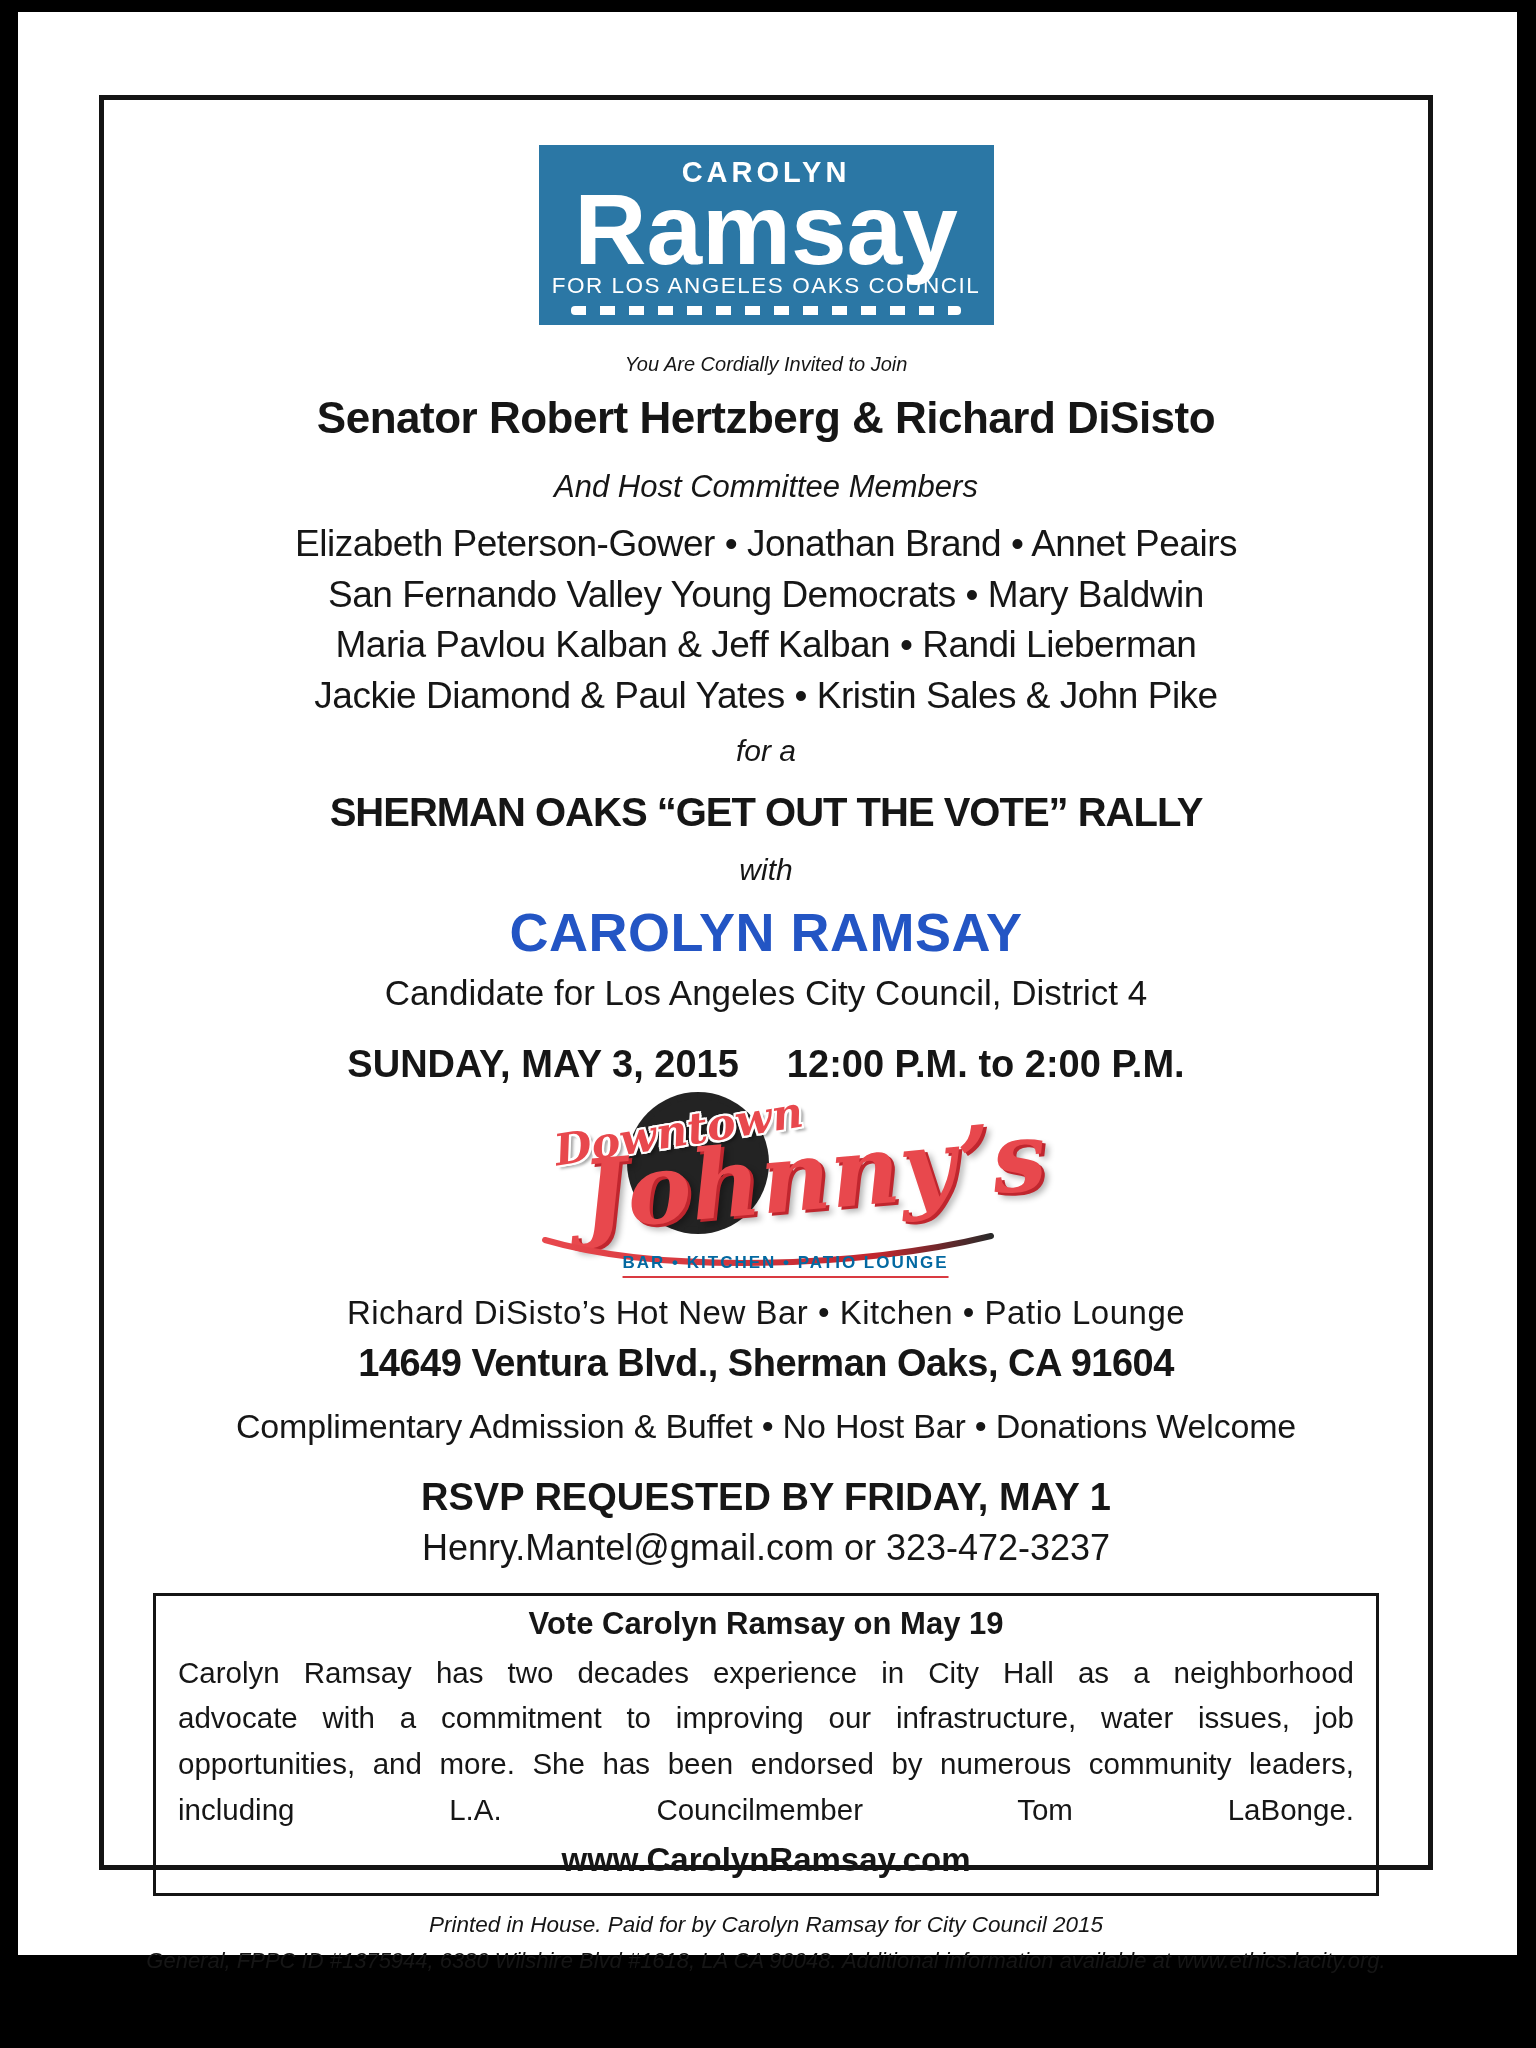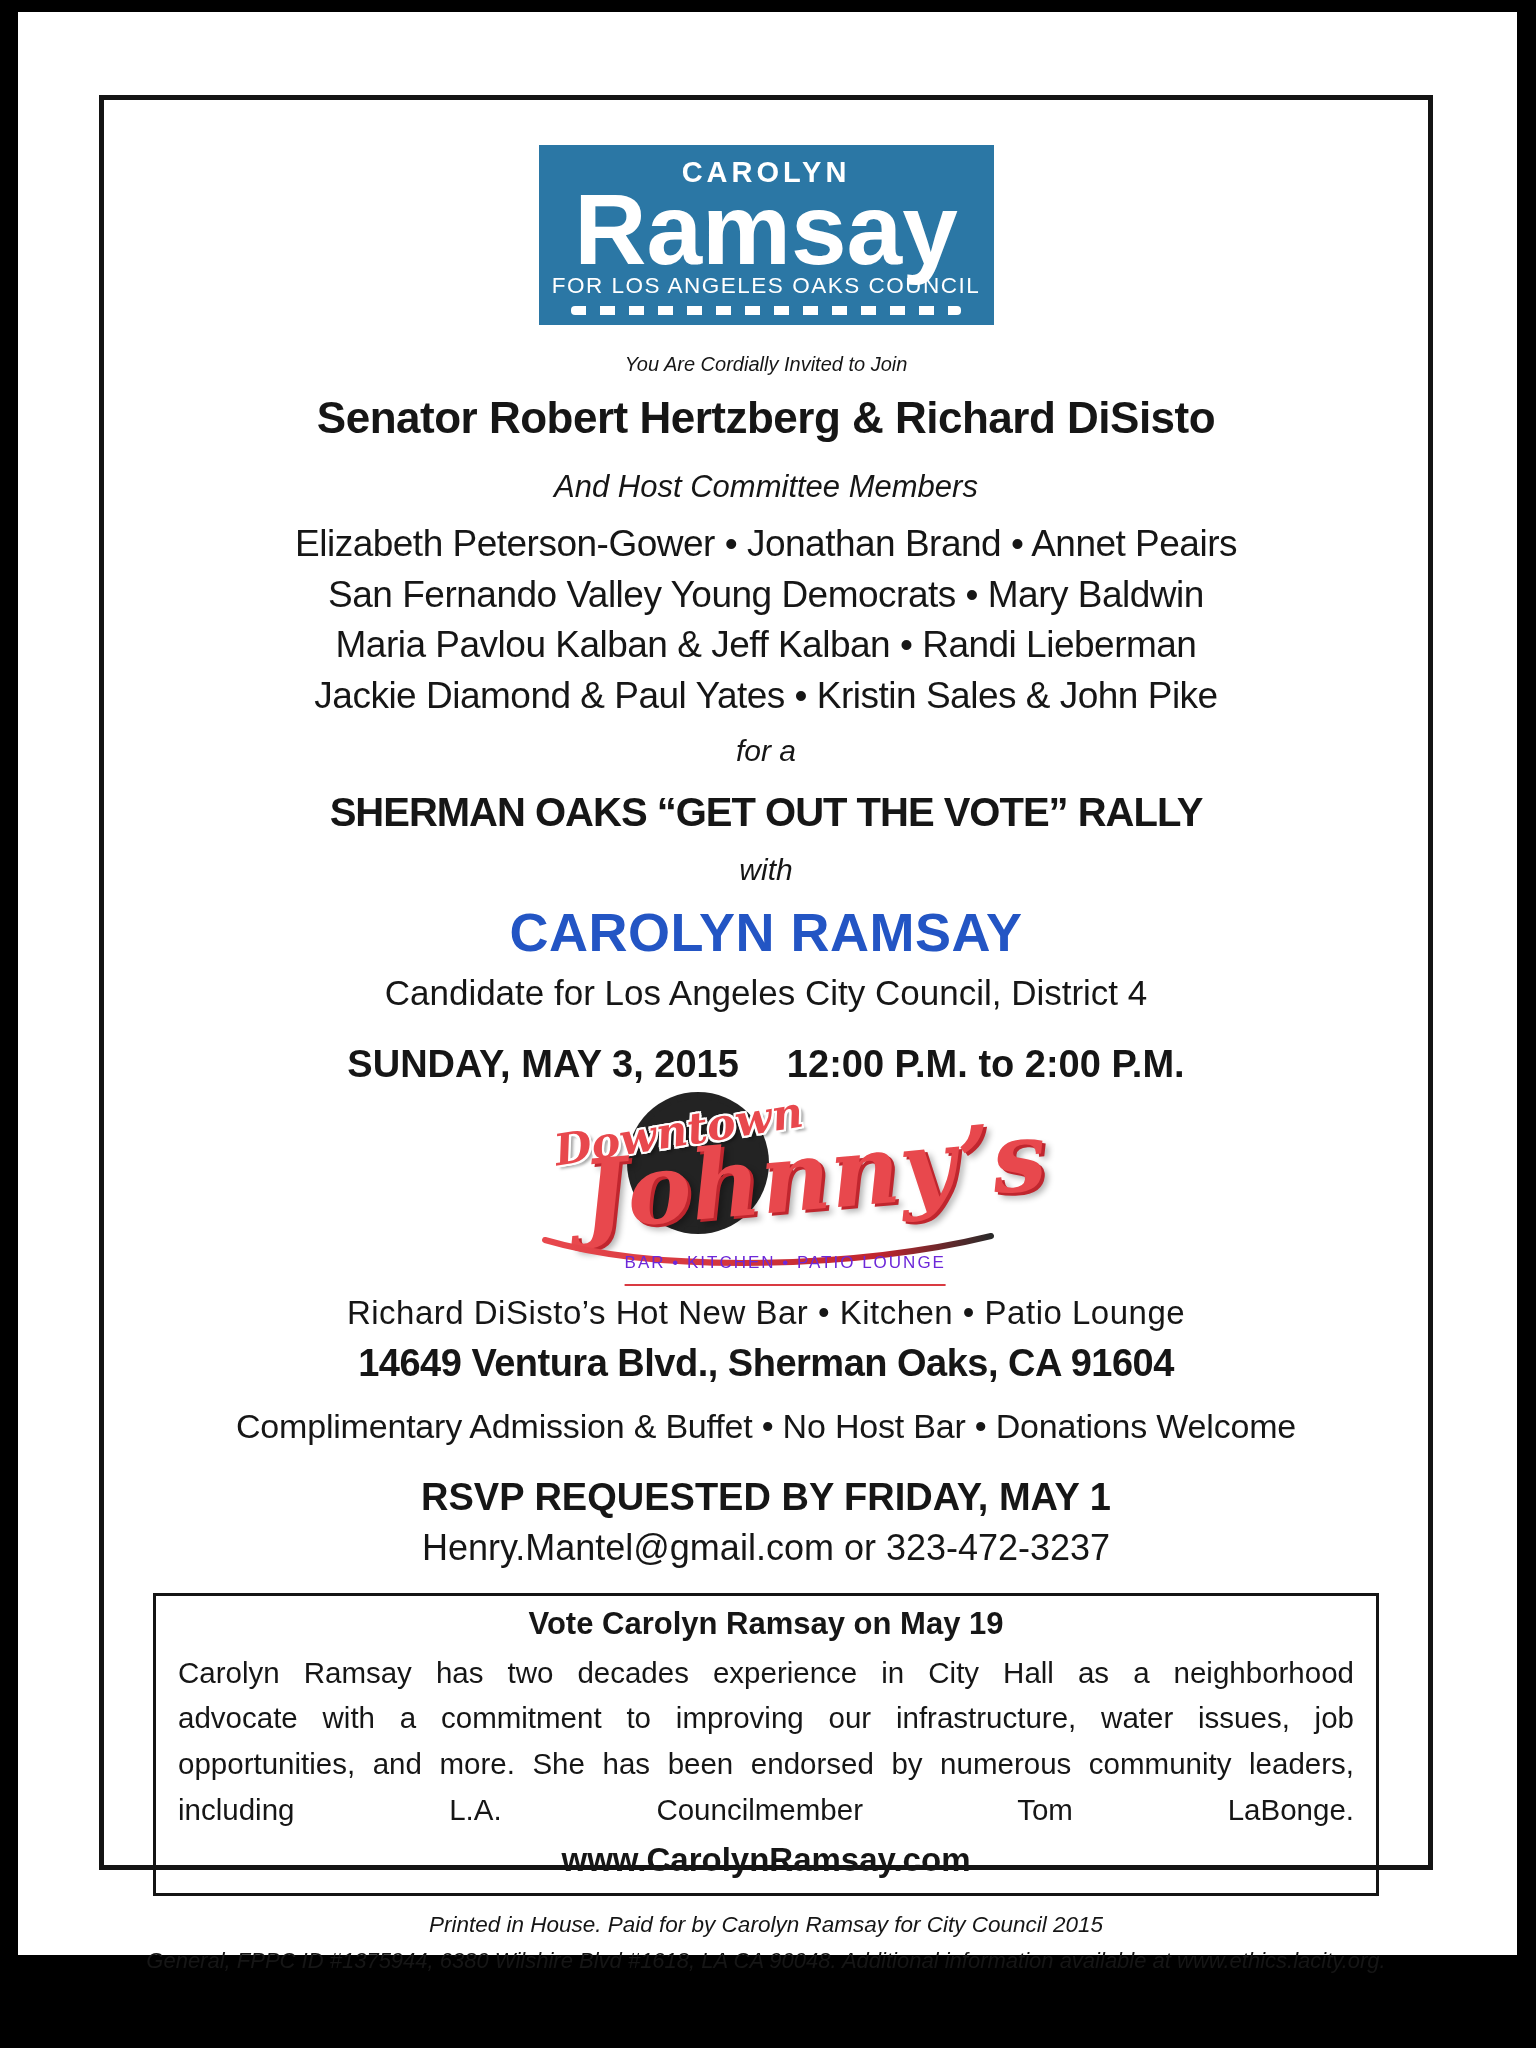--- a/index.html
+++ b/index.html
@@ -106,25 +106,25 @@
     transform: rotate(-5deg);
     text-shadow: 3px 3px 0 #c0262e, 6px 6px 6px rgba(0,0,0,0.3);
     white-space: nowrap;
     line-height: 1;
   }
   .swoosh-underline { position: absolute; left: 0; top: 140px; }
   .venue-logo-sub {
     position: absolute;
     left: 50%; top: 163px;
     transform: translateX(-44%);
-    font-size: 17px; font-weight: normal;
+    font-size: 17px; font-weight: bold;
     letter-spacing: 2px;
-    color: #6d28d9;
+    color: #0369a1;
     border-bottom: 2px solid #d93a41;
-    padding-bottom: 11px;
+    padding-bottom: 3px;
     white-space: nowrap;
   }
   
   .venue-desc   { margin-top: 6px;  font-size: 33px; letter-spacing: 0.5px; }
   .venue-address{ margin-top: 10px; font-size: 38px; font-weight: bold; letter-spacing: -0.5px; }
   .admission-line { margin-top: 22px; font-size: 34px; letter-spacing: -0.2px; }
   .rsvp-title   { margin-top: 30px; font-size: 38px; font-weight: bold; }
   .rsvp-contact { margin-top: 8px;  font-size: 36px; }
   
   .vote-box {

